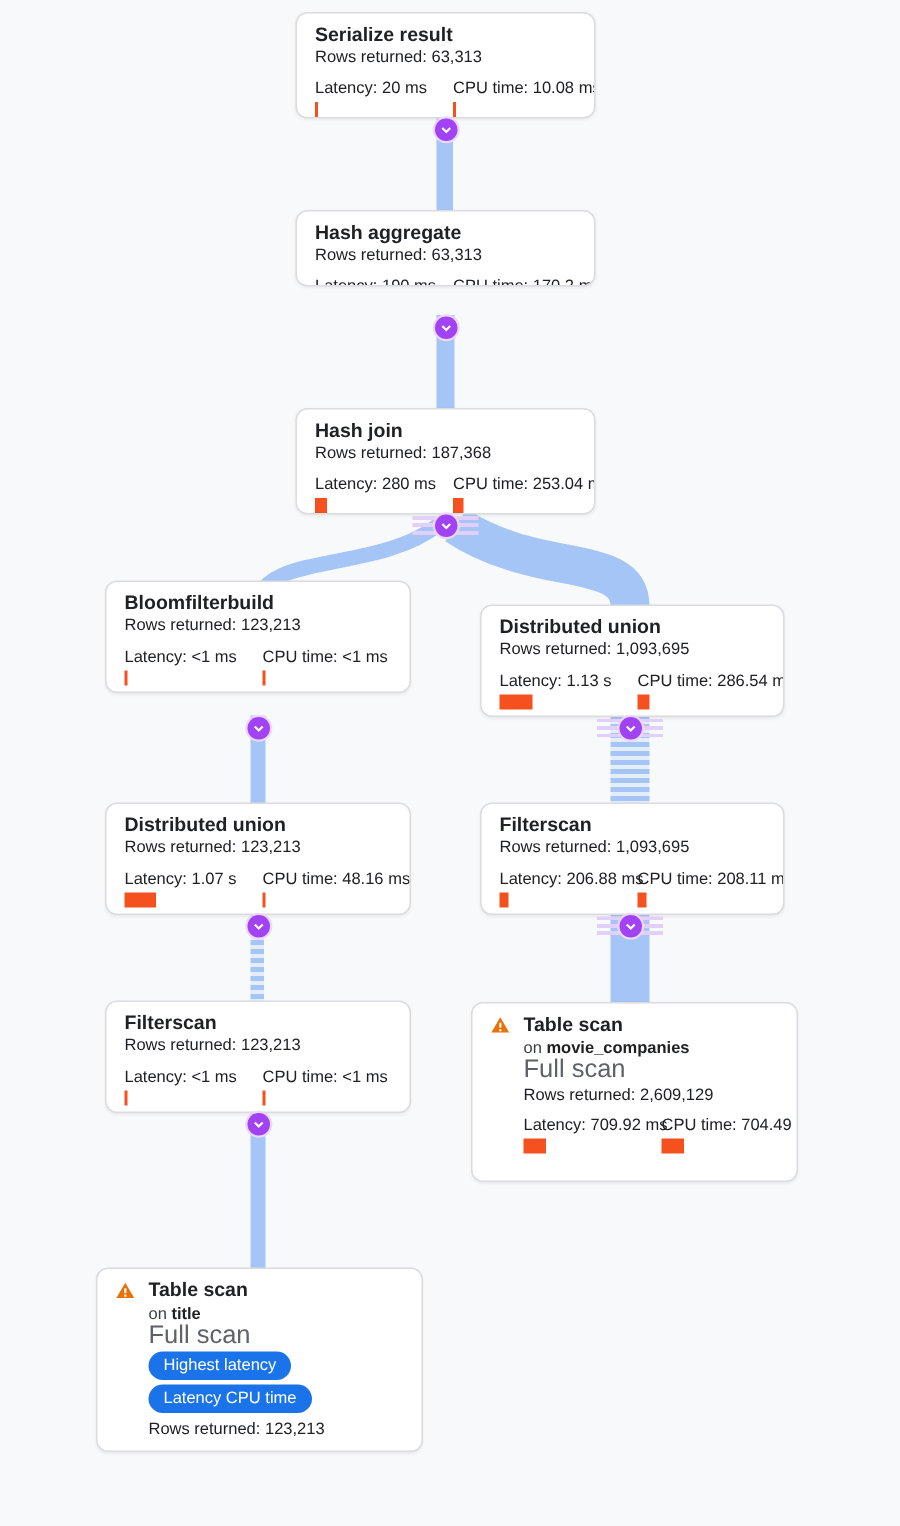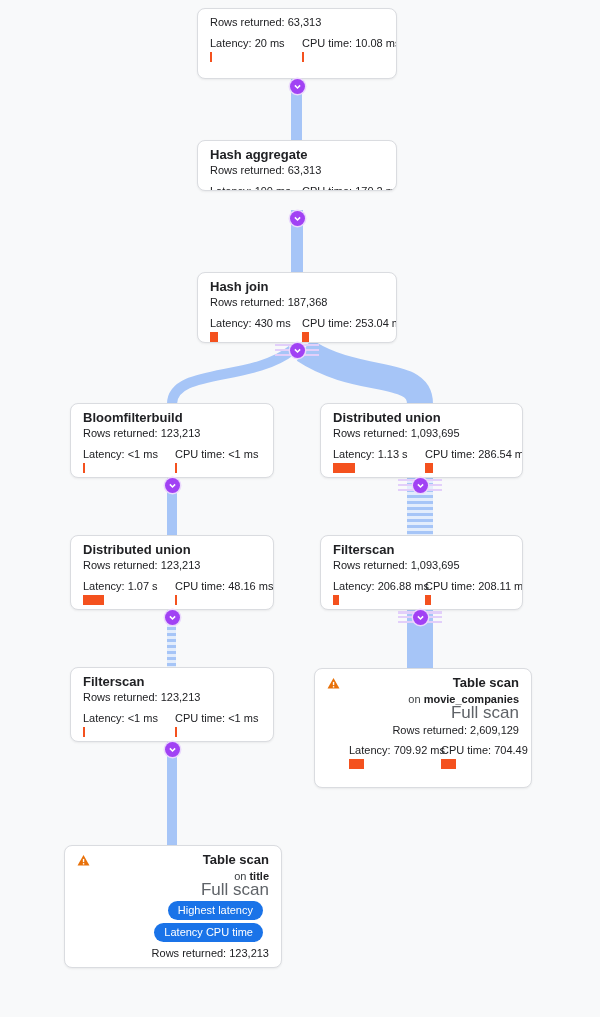--- a/index.html
+++ b/index.html
@@ -23,23 +23,23 @@
         box-sizing:border-box;padding:6px 12px;z-index:2;box-shadow:0 1px 2px rgba(60,64,67,.08);overflow:hidden;cursor:pointer;}
   .card .title{font-size:13px;line-height:16px;font-weight:700;color:#202124;}
   .card .rows{font-size:11px;line-height:15px;color:#202124;margin-bottom:6px;}
   .metrics{display:flex;}
   .metric{width:92px;flex:none;}
   .metric:last-child{width:auto;flex:1;}
   .metric .label{font-size:11px;line-height:14px;color:#202124;white-space:nowrap;margin-bottom:2px;}
   .bar{height:10px;background:#f4511e;width:2px;}
 
   
-  .scan-head{display:flex;align-items:center;gap:9px;margin-bottom:1px;justify-content:space-between;}
+  .scan-head{display:flex;align-items:center;gap:9px;margin-bottom:1px;}
   .warn{width:13px;height:13px;flex:none;}
-  .scan-body{margin-left:22px;text-align:right;}
+  .scan-body{margin-left:22px;}
   .on-line{font-size:11px;line-height:14px;color:#3c4043;}
   .on-line b{color:#202124;}
   .scan-mode{font-size:17px;line-height:14px;color:#5f6368;margin-bottom:3px;}
   .badges{margin-bottom:2px;}
   .badge{display:inline-block;background:#1a73e8;color:#fff;font-size:11px;line-height:13px;
          padding:3px 10px;border-radius:11px;margin-right:6px;margin-bottom:2px;white-space:nowrap;}
   .scan-body .rows{margin-bottom:5px;}
 </style>
 </head>
 <body>
@@ -58,20 +58,21 @@
   <div class="edge striped" style="left:407px;top:477px;width:26px;height:59px;"></div>
   <div class="edge striped" style="left:167px;top:609px;width:9px;height:59px;"></div>
   <div class="edge" style="left:407px;top:609px;width:26px;height:60px;"></div>
   <div class="edge" style="left:167px;top:741px;width:10px;height:105px;"></div>
 
   <div class="collapse-band" style="left:275px;top:344px;"></div>
   <div class="collapse-band" style="left:398px;top:479px;"></div>
   <div class="collapse-band" style="left:398px;top:611px;"></div>
 
   <div class="card" style="left:197px;top:8px;width:200px;height:71px;">
+    <div class="title">Serialize result</div>
     <div class="rows">Rows returned: 63,313</div>
     <div class="metrics">
       <div class="metric">
         <div class="label">Latency: 20 ms</div>
         <div class="bar" style="width: 2px;"></div>
       </div>
       <div class="metric">
         <div class="label">CPU time: 10.08 ms</div>
         <div class="bar" style="width: 2px;"></div>
       </div>
@@ -101,36 +102,36 @@
     <svg width="9" height="9" viewBox="0 0 24 24">
         <path d="M5 9 l7 7 7-7" stroke="#fff" stroke-width="4" fill="none"></path>
       </svg>
   </div>
 
   <div class="card" style="left:197px;top:272px;width:200px;height:71px;">
     <div class="title">Hash join</div>
     <div class="rows">Rows returned: 187,368</div>
     <div class="metrics">
       <div class="metric">
-        <div class="label">Latency: 430 ms</div>
+        <div class="label">Latency: 280 ms</div>
         <div class="bar" style="width: 8px;"></div>
       </div>
       <div class="metric">
         <div class="label">CPU time: 253.04 ms</div>
         <div class="bar" style="width: 7px;"></div>
       </div>
     </div>
   </div>
   <div class="toggle" style="left:290px;top:343px;">
     <svg width="9" height="9" viewBox="0 0 24 24">
         <path d="M5 9 l7 7 7-7" stroke="#fff" stroke-width="4" fill="none"></path>
       </svg>
   </div>
 
-  <div class="card" style="left:70px;top:403px;width:204px;height:75px;">
+  <div class="card" style="left:70px;top:387px;width:204px;height:75px;">
     <div class="title">Bloomfilterbuild</div>
     <div class="rows">Rows returned: 123,213</div>
     <div class="metrics">
       <div class="metric">
         <div class="label">Latency: &lt;1 ms</div>
         <div class="bar" style="width: 2px;"></div>
       </div>
       <div class="metric">
         <div class="label">CPU time: &lt;1 ms</div>
         <div class="bar" style="width: 2px;"></div>

